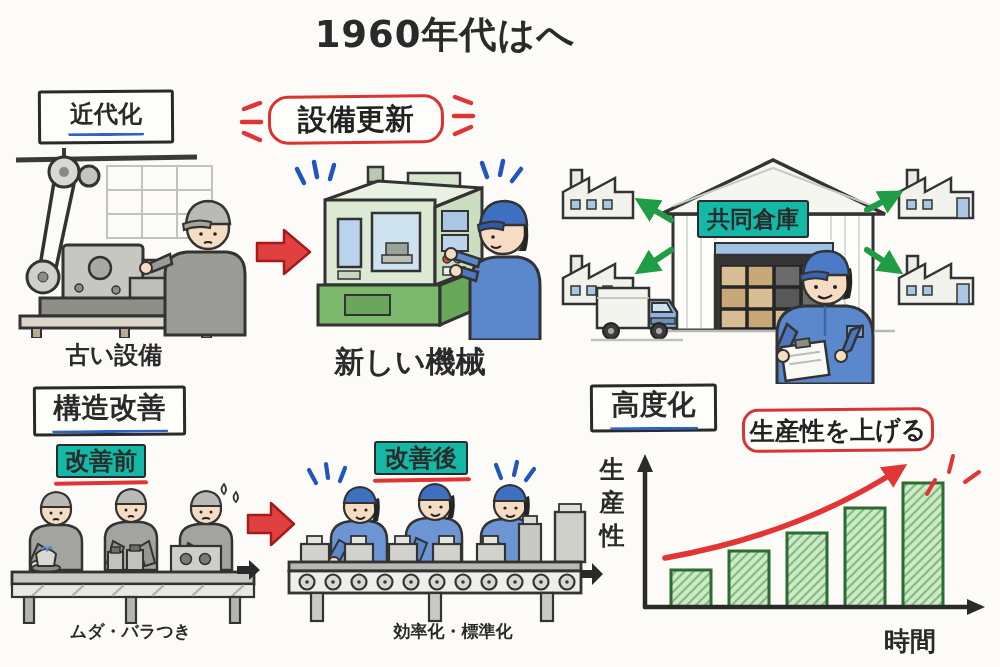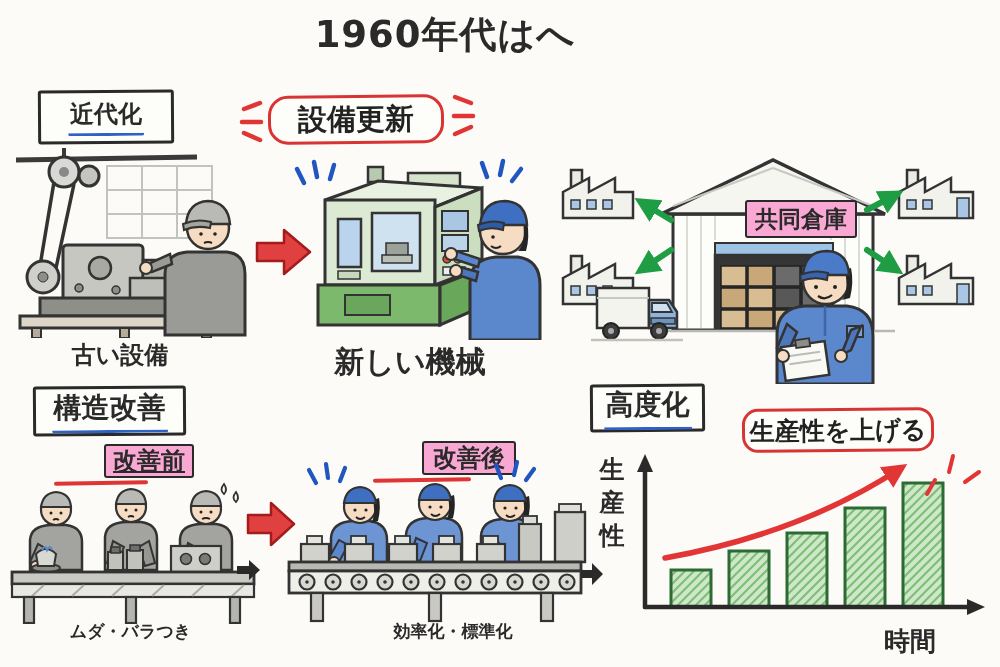--- a/index.html
+++ b/index.html
@@ -28,22 +28,22 @@
     font-weight:600;transform:rotate(-0.4deg);
   }
   .label-box .u-blue{border-bottom:3.5px solid #2f62c4;padding:0 2px 3px 2px;border-radius:2px;}
   .red-box{
     box-sizing:border-box;border:3.5px solid #d93434;border-radius:20px;
     background:#fdfdfa;display:flex;align-items:center;justify-content:center;
     font-weight:600;color:#222;transform:rotate(-0.6deg);
   }
   .mini-box{
     box-sizing:border-box;border:2.5px solid #2a2a2a;border-radius:3px;
-    background:#f9a8d4;display:flex;align-items:center;justify-content:center;
-    font-weight:600;font-size:24px;margin-left:48px;
+    background:#14b8a6;display:flex;align-items:center;justify-content:center;
+    font-weight:600;font-size:24px;
   }
   .red-under{background:#e03535;height:4px;border-radius:2px;transform:rotate(-0.8deg);}
   .caption{font-size:17px;font-weight:600;text-align:center;white-space:nowrap;}
   .v-label{font-size:25px;font-weight:600;line-height:1.32;text-align:center;width:28px;}
 </style>
 </head>
 <body>
 
 <div class="canvas">
 
@@ -72,39 +72,39 @@
       <line x1="5" y1="26" x2="24" y2="26"></line>
       <line x1="6" y1="44" x2="22" y2="37"></line>
     </g>
   </svg>
 
 
   <div class="abs label-box" style="left:33px;top:386px;width:153px;height:50px;font-size:28px;">
     <span class="u-blue">構造改善</span>
   </div>
 
-  <div class="abs mini-box" style="left:56px;top:444px;width:90px;height:34px;text-decoration:underline;">
+  <div class="abs mini-box" style="left:56px;top:444px;width:90px;height:34px;">
     <span>改善前</span>
   </div>
   <div class="abs red-under" style="left:54px;top:481px;width:94px;"></div>
 
   <div class="abs mini-box" style="left:374px;top:441px;width:94px;height:34px;">
     <span>改善後</span>
   </div>
   <div class="abs red-under" style="left:373px;top:478px;width:98px;"></div>
 
-  <div class="abs label-box" style="left:590px;top:384px;width:115px;height:48px;font-size:28px;">
+  <div class="abs label-box" style="left:590px;top:384px;width:127px;height:48px;font-size:28px;">
     <span class="u-blue">高度化</span>
   </div>
 
   <div class="abs red-box" style="left:742px;top:408px;width:192px;height:44px;font-size:25px;border-radius:16px;">
     <span>生産性を上げる</span>
   </div>
 
-  <div class="abs caption" style="left:30px;top:339px;width:180px;font-size:24px;text-align:center;">古い設備</div>
+  <div class="abs caption" style="left:24px;top:339px;width:180px;font-size:24px;text-align:center;">古い設備</div>
   <div class="abs caption" style="left:325px;top:342px;width:170px;font-size:30px;">新しい機械</div>
   <div class="abs caption" style="left:33px;top:620px;width:195px;">ムダ・バラつき</div>
   <div class="abs caption" style="left:338px;top:620px;width:230px;">効率化・標準化</div>
   <div class="abs caption" style="left:855px;top:624px;width:110px;font-size:26px;">時間</div>
   <div class="abs v-label" style="left:598px;top:453px;">
     <span>生産性</span>
   </div>
 
   <div class="abs mini-box" style="left:697px;top:200px;width:112px;height:38px;font-size:23px;z-index:3;">
     <span>共同倉庫</span>

